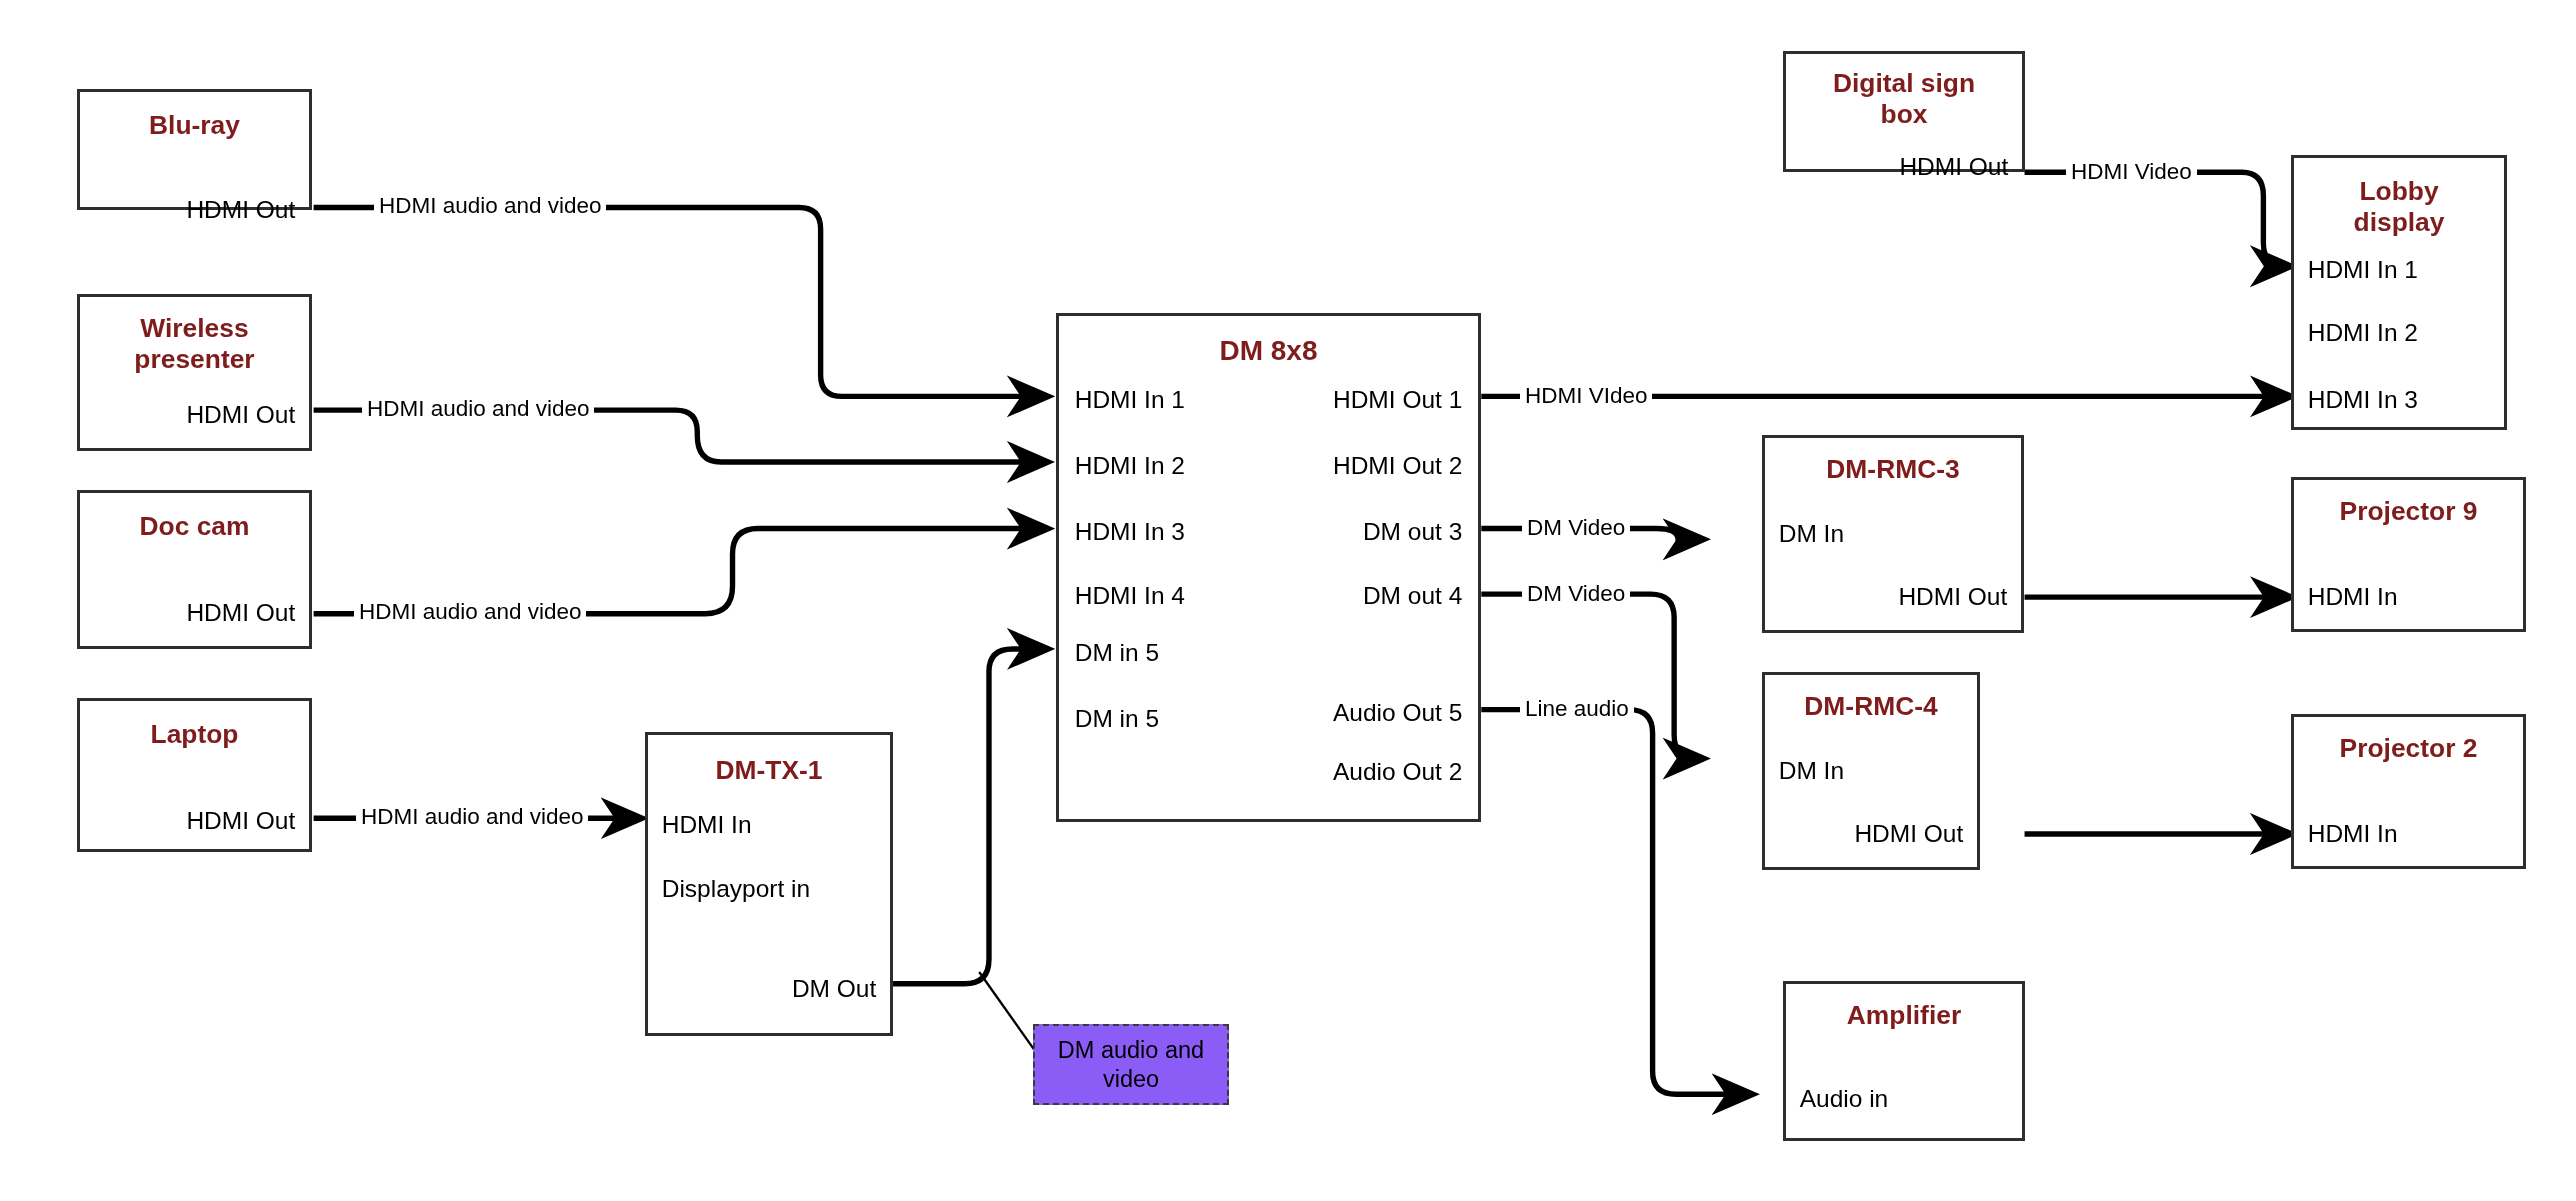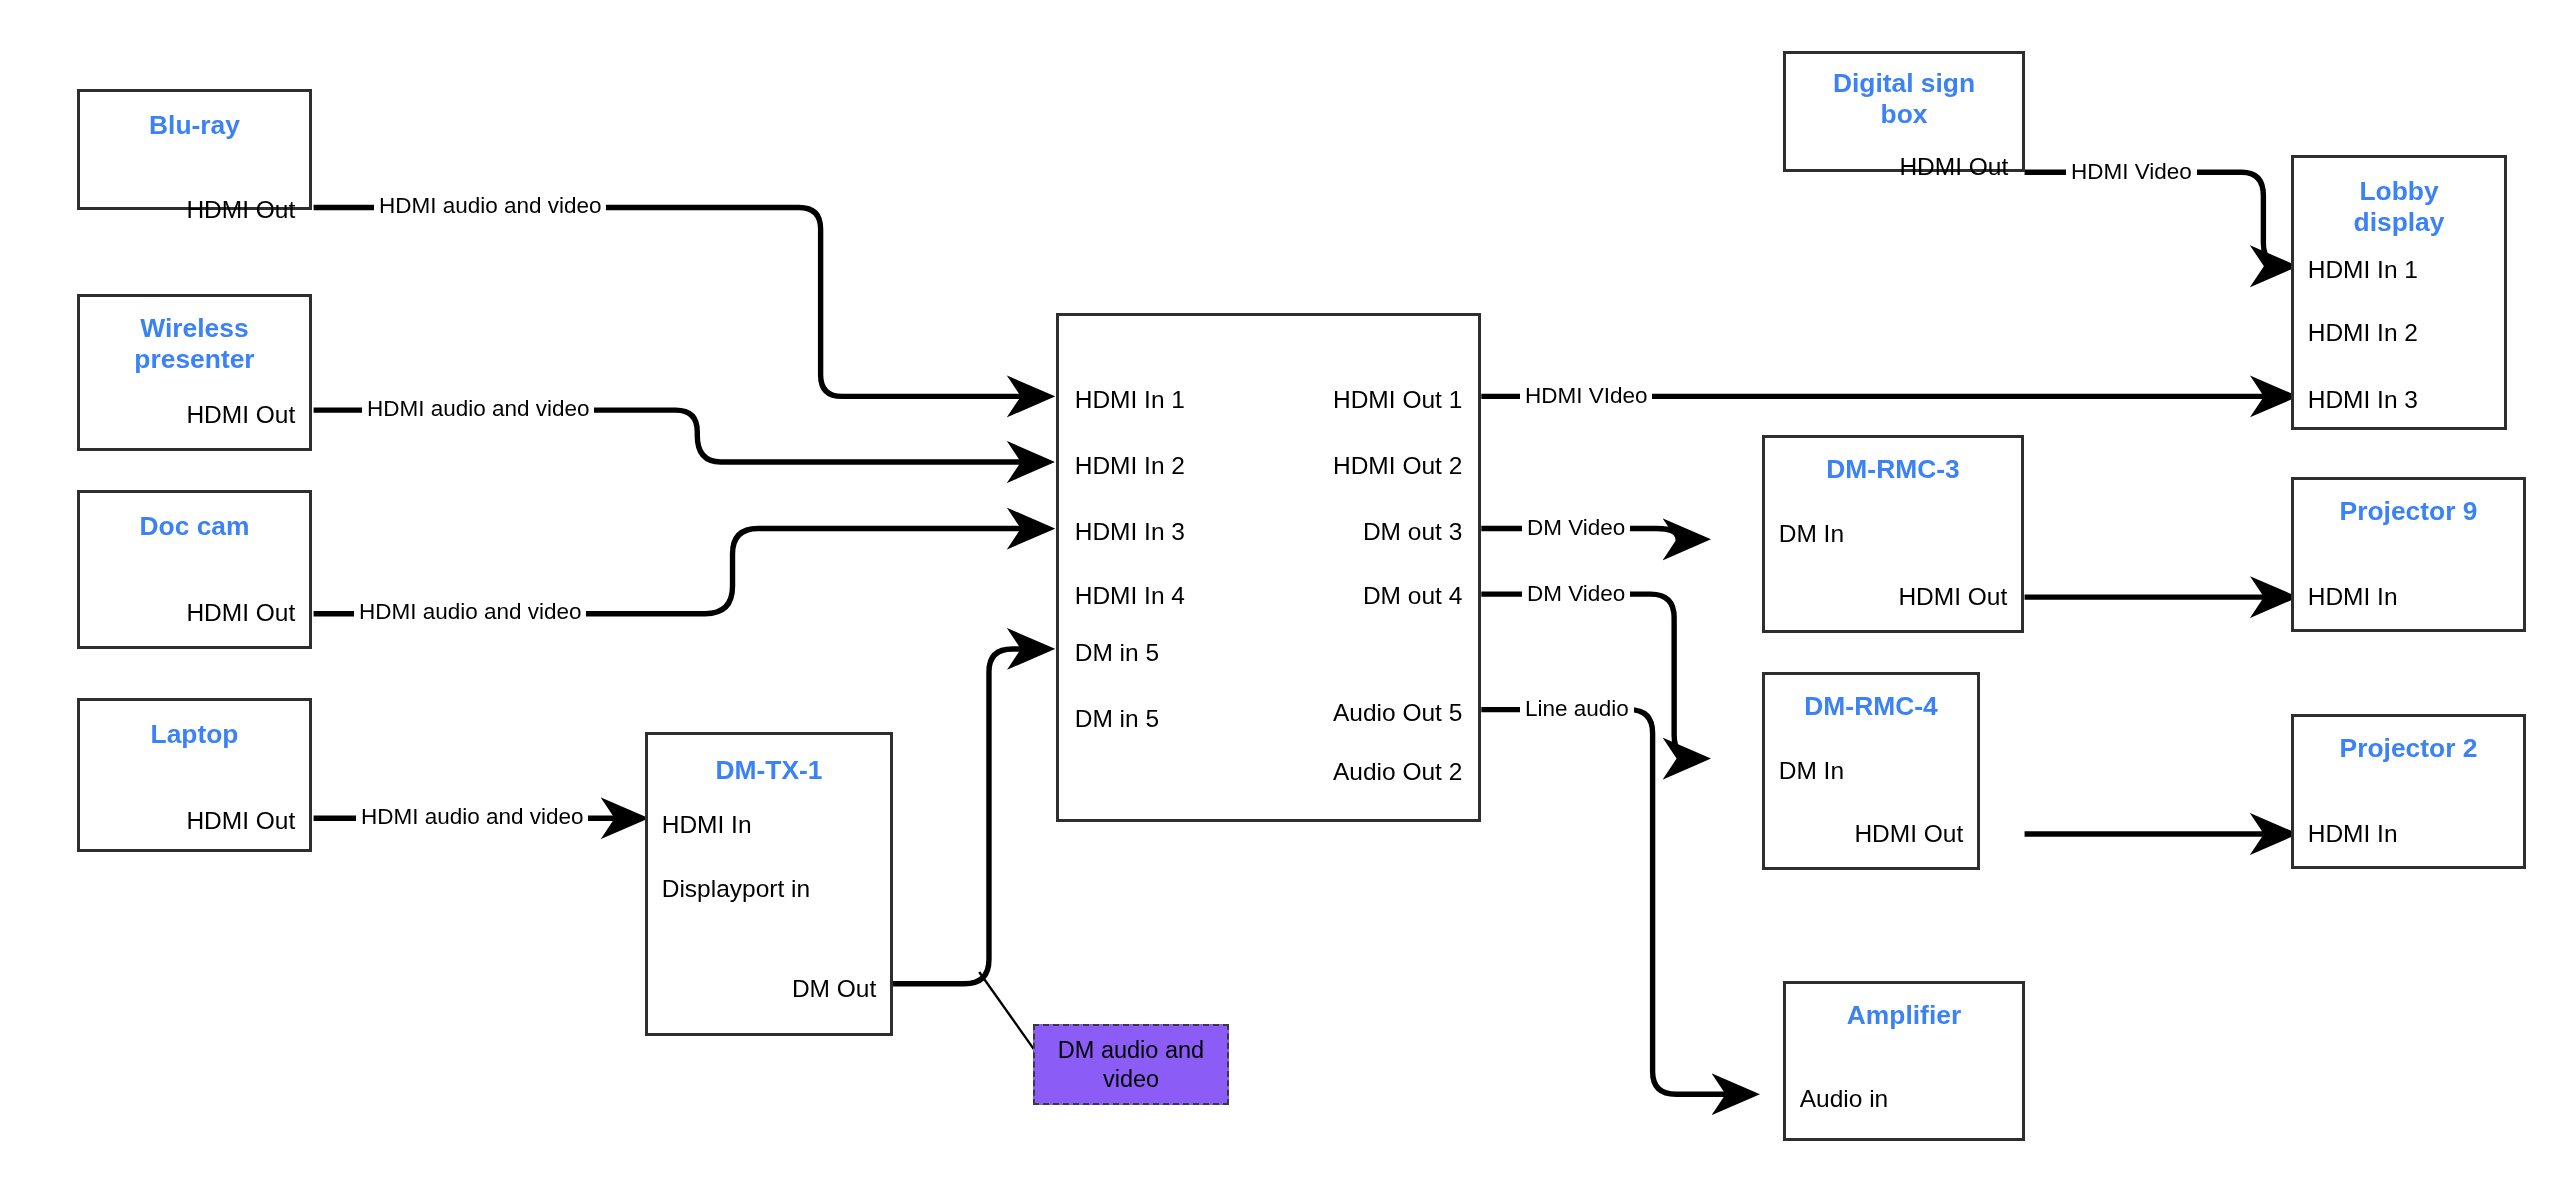--- a/index.html
+++ b/index.html
@@ -32,21 +32,21 @@
     background: #ffffff;
     border: 3.9px solid #2e2e2e;
     z-index: 5;
   }
   .node-title {
     position: absolute;
     left: 0;
     right: 0;
     text-align: center;
     font-weight: bold;
-    color: #3b82f6;
+    color: #7f1d1d;
     line-height: 1.18;
   }
   .port {
     position: absolute;
     color: #000000;
     white-space: nowrap;
     line-height: 1;
   }
   .port.left  { text-align: left; }
   .port.right { text-align: right; }
@@ -136,20 +136,21 @@
   </div>
 
   <div class="node" style="left:645px; top:732px; width:248px; height:304px;">
     <div class="node-title" style="top:19.6px; font-size:26.4px;">DM-TX-1</div>
     <div class="port left" style="left:13.7px; top:78px; font-size:24.5px;">HDMI In</div>
     <div class="port left" style="left:13.7px; top:142px; font-size:24.5px;">Displayport in</div>
     <div class="port right" style="right:13.7px; top:242px; font-size:24.5px;">DM Out</div>
   </div>
 
   <div class="node" style="left:1056px; top:313px; width:425px; height:509px;">
+    <div class="node-title" style="top:17.6px; font-size:28px;">DM 8x8</div>
 
     <div class="port left" style="left:15.7px; top:72px; font-size:24.5px;">HDMI In 1</div>
     <div class="port left" style="left:15.7px; top:138px; font-size:24.5px;">HDMI In 2</div>
     <div class="port left" style="left:15.7px; top:204px; font-size:24.5px;">HDMI In 3</div>
     <div class="port left" style="left:15.7px; top:268px; font-size:24.5px;">HDMI In 4</div>
     <div class="port left" style="left:15.7px; top:325px; font-size:24.5px;">DM in 5</div>
     <div class="port left" style="left:15.7px; top:391px; font-size:24.5px;">DM in 5</div>
 
     <div class="port right" style="right:15.7px; top:72px; font-size:24.5px;">HDMI Out 1</div>
     <div class="port right" style="right:15.7px; top:138px; font-size:24.5px;">HDMI Out 2</div>

